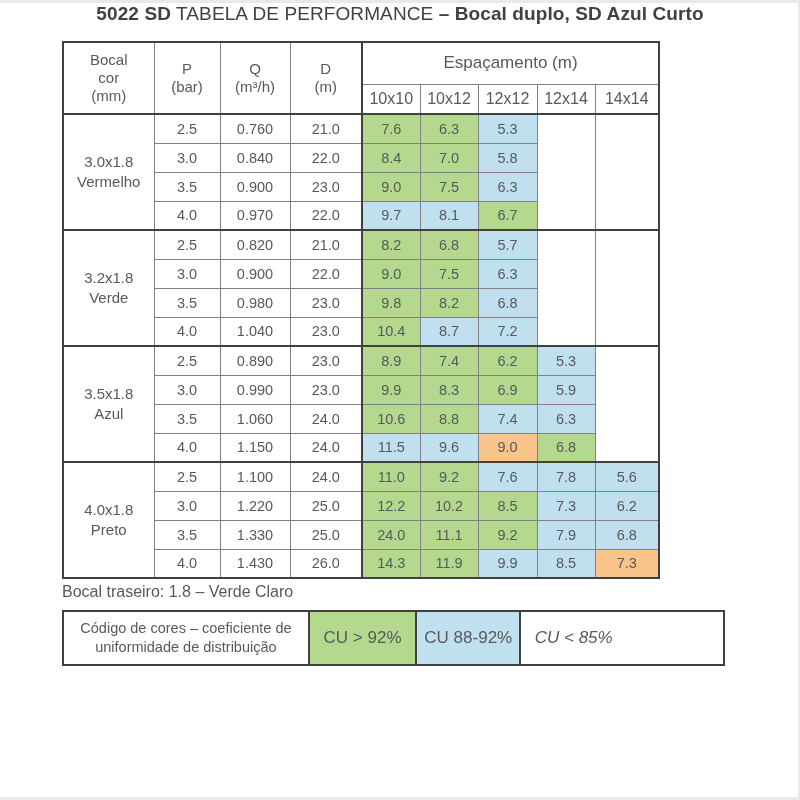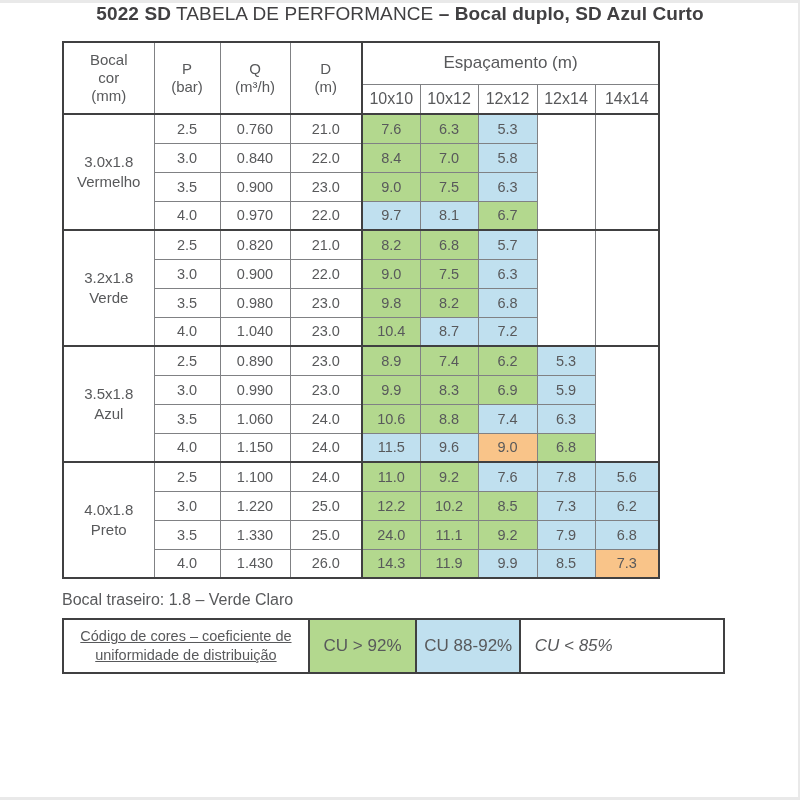--- a/index.html
+++ b/index.html
@@ -51,40 +51,40 @@
   .bd-t { border-top: 2px solid var(--border-dark, #404041) !important; }
 
   tbody td { height: 29px; font-size: 14.5px; }
   td.nozzle { white-space: pre-line; font-size: 15px; line-height: 1.35; }
   .cu-green  { background: var(--cu-green, #b3d88e); }
   .cu-blue   { background: var(--cu-blue, #c0e0ef); }
   .cu-orange { background: var(--cu-orange, #f9c489); }
   .cu-white  { background: #ffffff; }
 
   .rear-note {
-    margin-top: 12px;
+    margin-top: 4px;
     font-size: 16px;
     color: var(--text, #58595b);
   }
 
   .legend {
     margin-top: 9px;
     display: flex;
     width: 663px;
     height: 56px;
     border: 2px solid var(--border-dark, #404041);
   }
   .legend > div {
     display: flex; align-items: center; justify-content: center;
     text-align: center;
     border-left: 2px solid var(--border-dark, #404041);
     color: var(--text, #58595b);
   }
   .legend > div:first-child { border-left: none; }
-  .leg-label { width: 37%; font-size: 14.5px; line-height: 1.3; padding: 14px 12px; text-decoration: underline; }
+  .leg-label { width: 37%; font-size: 14.5px; line-height: 1.3; padding: 14px 12px; }
   .leg-seg { font-size: 17px; }
   .seg-1 { width: 16.3%; }
   .seg-2 { width: 15.8%; }
   .seg-3 { width: 14.7%; }
   .seg-4 { width: 16.2%; font-style: italic; }
 
   .notes {
     margin-left: -22px;
     margin-top: 11px;
     width: 614px;

